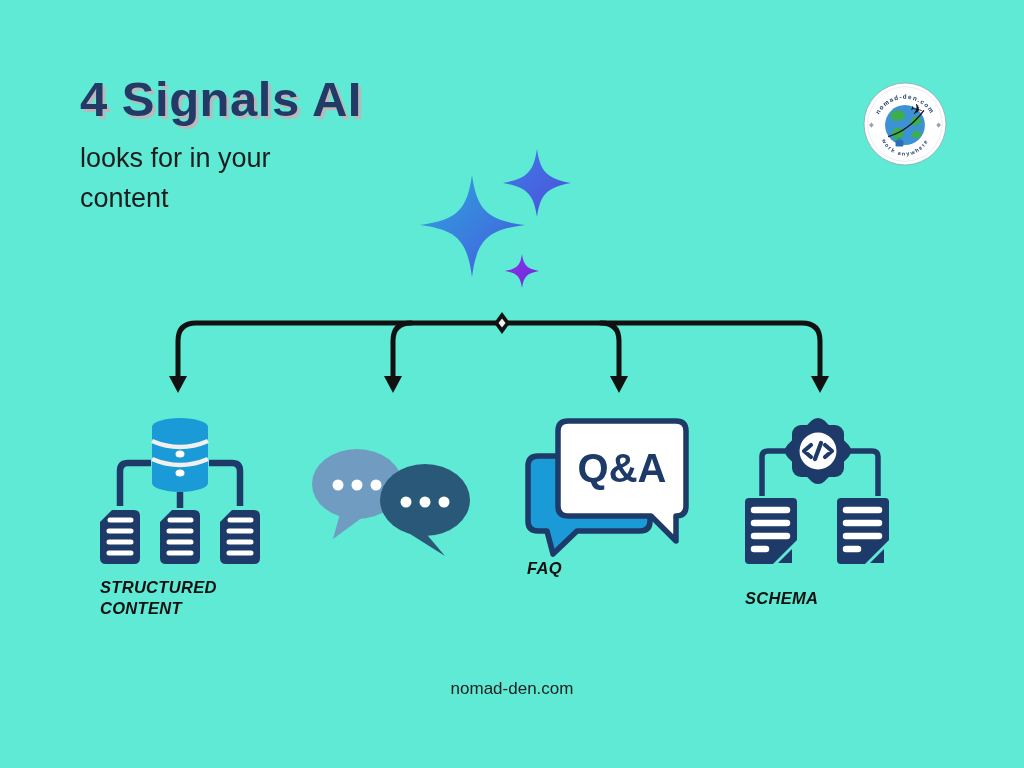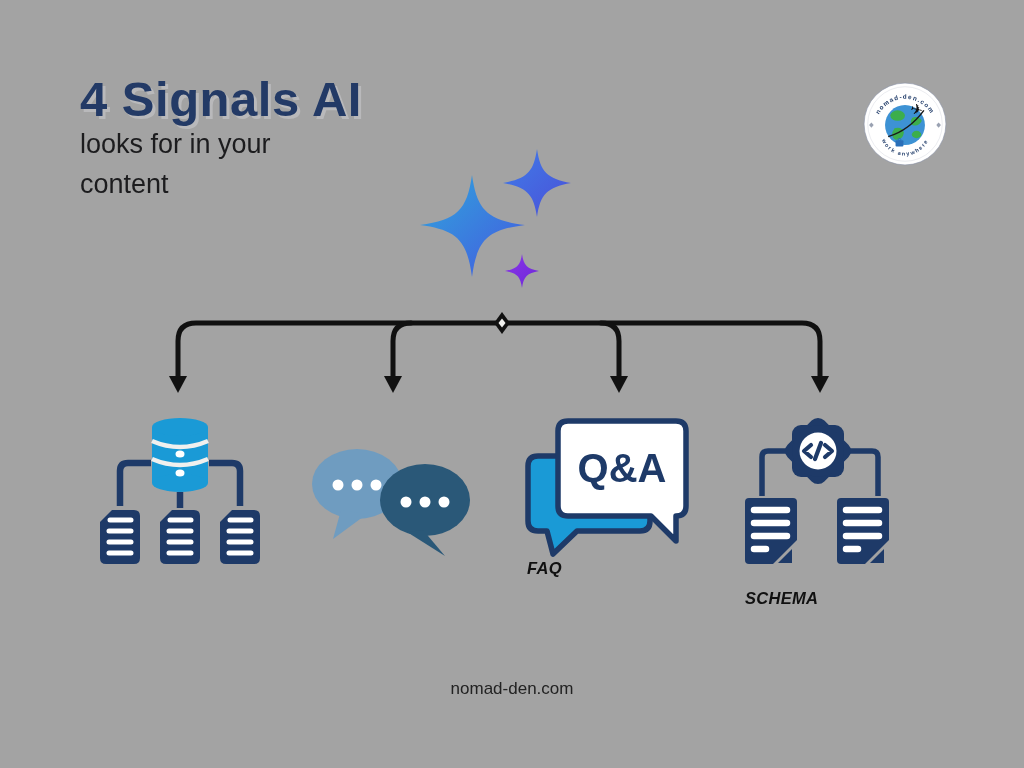--- a/index.html
+++ b/index.html
@@ -1,30 +1,30 @@
 <!DOCTYPE html>
 <html><head>
 <meta charset="utf-8">
 <style>
   html,body{margin:0;padding:0;}
   .canvas{
     position:relative;
     width:1024px;height:768px;
-    background:#a3a3a3;
+    background:#5eead4;
     overflow:hidden;
     font-family:"Liberation Sans", sans-serif;
   }
   .header{position:absolute;left:80px;top:74px;width:340px;}
   .title{
     font-size:49px;font-weight:bold;letter-spacing:.5px;
     color:#233a66;text-shadow:3px 3px 0 #b9b9bb;
     margin:0;line-height:1.05;
   }
   .subtitle{
-    width:235px;
+    margin-top:14px;width:235px;
     font-size:27px;line-height:1.45;color:#1c1c1e;
   }
   .logo-badge{position:absolute;left:863px;top:82px;width:84px;height:84px;}
   .sparkles{position:absolute;left:415px;top:143px;width:175px;height:152px;}
   .connector{position:absolute;left:0;top:300px;width:1024px;height:110px;}
   .icon-box{position:absolute;}
   .icon-structured{left:95px;top:410px;width:170px;height:160px;}
   .icon-answers{left:305px;top:440px;width:175px;height:122px;}
   .icon-faq{left:515px;top:413px;width:188px;height:152px;}
   .icon-schema{left:735px;top:406px;width:165px;height:165px;}
@@ -184,18 +184,19 @@
       <polygon points="43,157 57,143 57,157" fill="#1e3a68"></polygon>
       <path d="M106,92 H150 Q154,92 154,96 V134 L130,158 H106 Q102,158 102,154 V96 Q102,92 106,92 Z" fill="#1e3a68"></path>
       <polygon points="135,157 149,143 149,157" fill="#1e3a68"></polygon>
     </g>
     <g stroke="#ffffff" stroke-width="6.5" stroke-linecap="round">
       <path d="M19,104 H52 M19,117 H52 M19,130 H52 M19,143 H31"></path>
       <path d="M111,104 H144 M111,117 H144 M111,130 H144 M111,143 H123"></path>
     </g>
   </svg>
 
+  <div class="signal-label label-structured">STRUCTURED CONTENT</div>
   <div class="signal-label label-faq">FAQ</div>
   <div class="signal-label label-schema">SCHEMA</div>
 
   <div class="footer">nomad-den.com</div>
 
 </div>
 
 </body></html>

